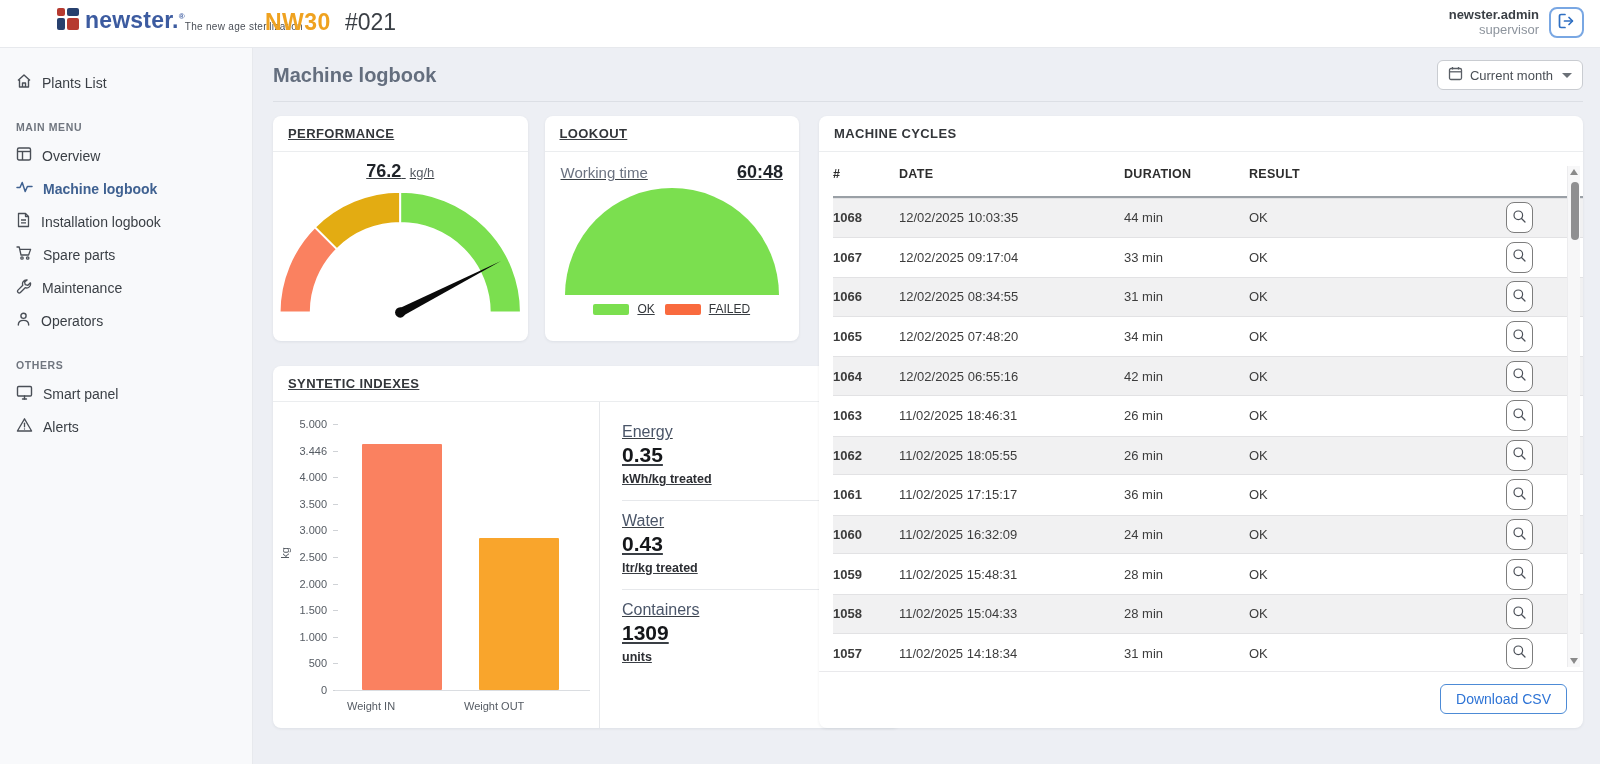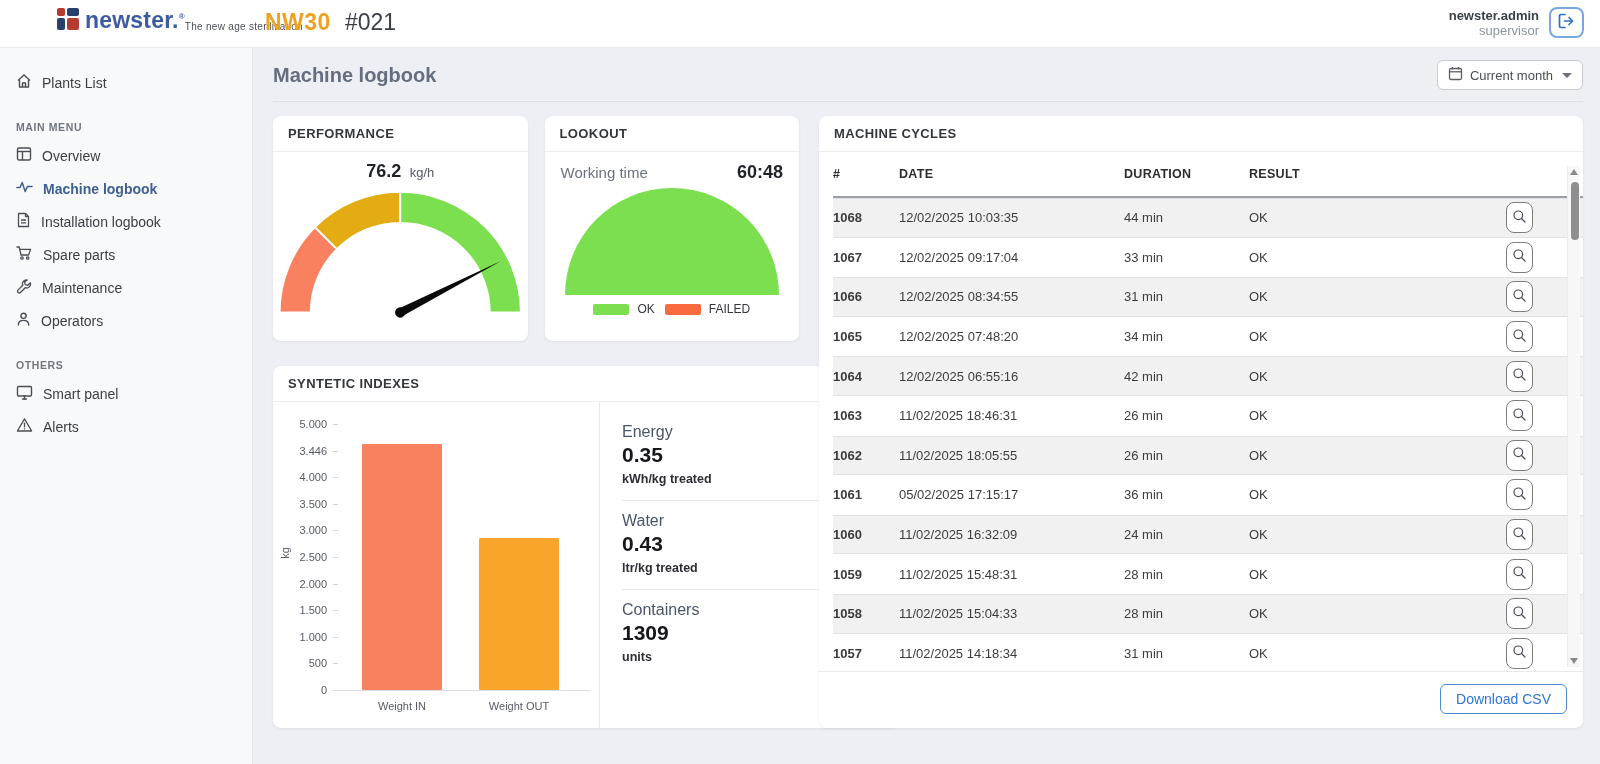--- a/index.html
+++ b/index.html
@@ -14,21 +14,21 @@
   .lm-tr { background:#27406e; }
   .lm-bl { background:#27406e; }
   .lm-br { background:#b63a30; }
   .logo-text { display:flex; flex-direction:row; }
   .logo-name { font-size:23px; font-weight:bold; color:#3c5ba0; line-height:24px; letter-spacing:.2px; }
   .logo-reg { font-size:8px; vertical-align:super; color:#3c5ba0; }
   .logo-tagline { font-size:10px; color:#4a4f57; letter-spacing:.3px; margin-top:1px; align-self:flex-end; }
   .machine-id { position:absolute; left:265px; top:9px; display:flex; align-items:baseline; gap:14px; }
   .machine-model { font-size:23px; font-weight:bold; color:#efa220; letter-spacing:.5px; }
   .machine-number { font-size:23px; color:#3a3f45; }
-  .user-wrap { position:absolute; right:16px; top:7px; display:flex; align-items:center; gap:10px; }
+  .user-wrap { position:absolute; right:16px; top:7px; display:flex; gap:10px; }
   .user-text { text-align:right; line-height:15px; }
   .user-name { font-size:13px; font-weight:bold; color:#3a3f45; }
   .user-role { font-size:13px; color:#8d949d; }
   .logout-btn { width:35px; height:31px; border:2px solid #79a7e3; border-radius:8px; background:#fff; display:flex; align-items:center; justify-content:center; cursor:pointer; }
 
   
   .shell { display:flex; height:716px; }
   .sidebar { width:253px; background:#f8f9fb; border-right:1px solid #e7e9ed; padding-top:18px; flex-shrink:0; }
   .side-item { display:flex; align-items:center; gap:10px; padding:7px 16px; font-size:14px; color:#3a3f45; cursor:pointer; }
   .side-item svg { flex-shrink:0; }
@@ -37,21 +37,21 @@
   .side-section { font-size:10.5px; color:#70767f; letter-spacing:.6px; padding:0 16px; margin:22px 0 6px; font-weight:bold; }
   .side-top { margin-bottom:8px; }
 
   .main { flex:1; padding:12px 17px 0 20px; overflow:hidden; }
   .title-row { display:flex; align-items:center; justify-content:space-between; padding-bottom:11px; border-bottom:1px solid #dcdfe5; }
   .page-title { font-size:20px; font-weight:bold; color:#646e7e; }
   .filter-btn { display:flex; align-items:center; gap:7px; font-size:13px; color:#4a4f55; background:#fff; border:1px solid #c9ccd1; border-radius:6px; padding:5px 10px; cursor:pointer; }
   .filter-caret { width:0; height:0; border-left:5px solid transparent; border-right:5px solid transparent; border-top:5px solid #6b7077; margin-left:2px; }
 
   .content-grid { display:flex; gap:20px; margin-top:14px; }
-  .left-col { width:526px; flex-shrink:0; }
+  .left-col { width:526px; flex-shrink:0;text-decoration:underline; }
   .cards-row { display:flex; gap:17px; }
 
   .card { background:#fff; border-radius:8px; box-shadow:0 1px 3px rgba(40,50,70,.08); overflow:hidden; }
   .card-header { padding:10px 15px; font-size:13px; font-weight:bold; color:#33363a; letter-spacing:.4px; border-bottom:1px solid #ebedef; }
 
   
   .perf-card { width:305px; height:225px; }
   .gauge-value-row { text-align:center; margin-top:9px; }
   .gauge-value { font-size:18px; font-weight:bold; color:#1f2329; }
   .gauge-unit { font-size:13px; color:#555b63; margin-left:4px; }
@@ -70,21 +70,21 @@
   .legend-swatch { width:36px; height:11px; border-radius:2px; }
 
   
   .syn-card { width:627px; height:362px; margin-top:25px; }
   .syn-body { display:flex; height:327px; }
   .chart-zone { width:327px; position:relative; border-right:1px solid #e6e8eb; }
   .ytick-label { position:absolute; width:46px; text-align:right; font-size:11px; color:#555b63; }
   .ytick-mark { position:absolute; width:5px; height:1px; background:#cfd2d6; left:60px; }
   .ylabel { position:absolute; left:6px; top:145px; transform:rotate(-90deg); font-size:11px; color:#555b63; }
   .bar { position:absolute; border-radius:1px; }
-  .xcat-label { position:absolute; font-size:11px; color:#555b63; text-align:center; width:110px; }
+  .xcat-label { position:absolute; font-size:11px; color:#555b63; text-align:left; width:110px; }
   .baseline { position:absolute; height:1px; background:#dadde1; }
   .stats-zone { flex:1; padding:10px 24px 0 22px; display:flex; flex-direction:column; }
   .stat-row { display:flex; justify-content:space-between; align-items:center; padding:11px 0 14px; }
   .stat-row + .stat-row { border-top:1px solid #e6e8eb; }
   .stat-label { font-size:16px; color:#4a5568; }
   .stat-value { font-size:21px; font-weight:bold; color:#15171a; margin-top:2px; }
   .stat-unit { font-size:12.5px; font-weight:bold; color:#2c2e33; margin-top:5px; }
   .stat-icon-circle { width:48px; height:48px; border-radius:50%; display:flex; align-items:center; justify-content:center; }
 
   
@@ -450,21 +450,21 @@
                 <span>OK</span>
                 <button class="row-zoom-btn">
                   <span><svg width="15" height="15" viewBox="0 0 15 15" fill="none" stroke="#4a4f57" stroke-width="1.2" stroke-linecap="round">
                       <circle cx="6.3" cy="6.3" r="4.3"></circle>
                       <path d="M9.5 9.5 L13 13"></path>
                     </svg></span>
                 </button>
               </div>
               <div class="trow">
                 <span class="cell-num">1061</span>
-                <span>05/02/2025 17:15:17</span>
+                <span>11/02/2025 17:15:17</span>
                 <span>36 min</span>
                 <span>OK</span>
                 <button class="row-zoom-btn">
                   <span><svg width="15" height="15" viewBox="0 0 15 15" fill="none" stroke="#4a4f57" stroke-width="1.2" stroke-linecap="round">
                       <circle cx="6.3" cy="6.3" r="4.3"></circle>
                       <path d="M9.5 9.5 L13 13"></path>
                     </svg></span>
                 </button>
               </div>
               <div class="trow">

